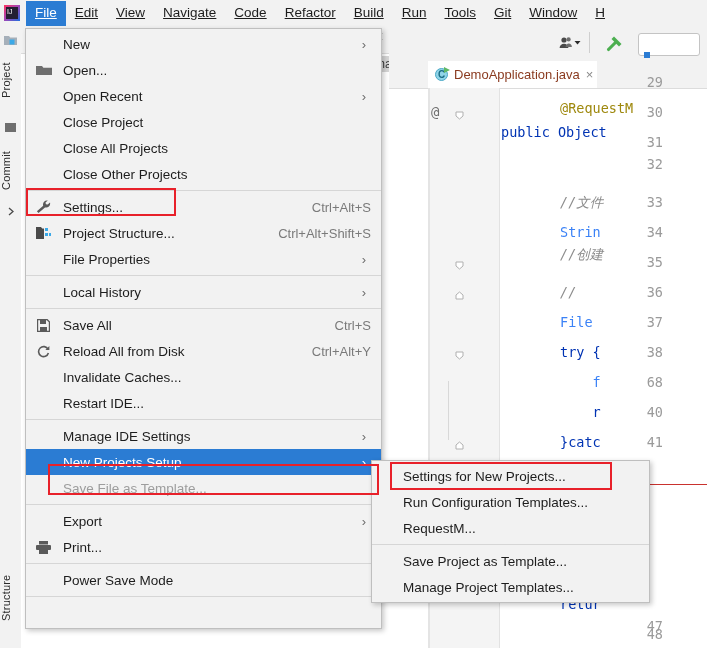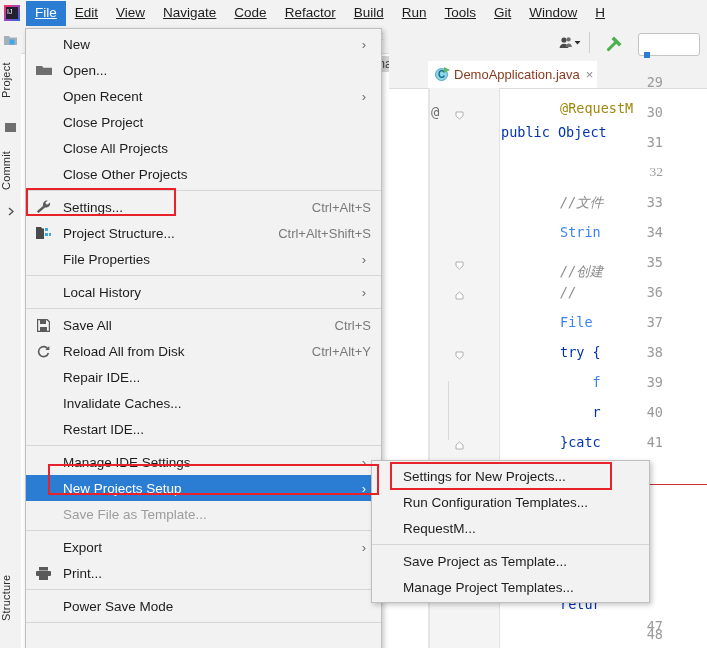--- a/index.html
+++ b/index.html
@@ -253,28 +253,28 @@
     </div>
   </div>
   <div id="tab-marker"></div>
 
   <div id="gutter"></div>
   <div id="gutter-edge"></div>
 
   <div class="lineno" style="top:48px;">29</div>
   <div class="lineno" style="top:78px;">30</div>
   <div class="lineno" style="top:108px;">31</div>
-  <div class="lineno" style="top:138px;font-family:Liberation Serif, serif;">32</div>
+  <div class="lineno" style="top:130px;">32</div>
   <div class="lineno" style="top:168px;">33</div>
   <div class="lineno" style="top:198px;">34</div>
   <div class="lineno" style="top:228px;">35</div>
   <div class="lineno" style="top:258px;">36</div>
   <div class="lineno" style="top:288px;">37</div>
   <div class="lineno" style="top:318px;">38</div>
-  <div class="lineno" style="top:348px;">39</div>
+  <div class="lineno" style="top:348px;">68</div>
   <div class="lineno" style="top:378px;">40</div>
   <div class="lineno" style="top:408px;">41</div>
   <div class="lineno" style="top:592px;">47</div>
   <div class="lineno" style="top:600px;">48</div>
 
   <div class="at-mark" style="top:78px;">@</div>
 
   <span class="fold" style="top:82px;">
     <svg viewBox="0 0 9 9" width="9" height="9">
         <path d="M1 1h7v4L4.5 8 1 5z" fill="#fff" stroke="#b0b0b0"></path>
@@ -296,21 +296,21 @@
         <path d="M4.5 1L8 4v4H1V4z" fill="#fff" stroke="#b0b0b0"></path>
       </svg></span>
 
   <div id="indent-guide"></div>
 
   <div id="code">
     <span class="cl anno" style="left:59px;top:-14px;">@RequestM</span>
     <span class="cl kw" style="left:0px;top:16px;margin-top:20px;">public Object</span>
     <span class="cl cmt" style="left:59px;top:106px;">//文件</span>
     <span class="cl plain" style="left:59px;top:136px;">Strin</span>
-    <span class="cl cmt" style="left:59px;top:175px;">//创建</span>
+    <span class="cl cmt" style="left:59px;top:158px;">//创建</span>
     <span class="cl cmt" style="left:59px;top:196px;">//</span>
     <span class="cl plain" style="left:59px;top:226px;">File</span>
     <span class="cl kw" style="left:59px;top:256px;">try {</span>
     <span class="cl plain" style="left:59px;top:286px;">    f</span>
     <span class="cl kw" style="left:59px;top:316px;">    r</span>
     <span class="cl kw" style="left:59px;top:346px;">}catc</span>
     <span class="cl kw" style="left:59px;top:508px;">retur</span>
   </div>
   <div id="err-underline"></div>
 </div>
@@ -410,24 +410,20 @@
     <span class="ico">
       <svg class="reload-ico" viewBox="0 0 13 13">
           <path d="M11 4.2A5 5 0 1 0 11.4 8" fill="none" stroke="#5a5a5a" stroke-width="1.6"></path>
           <path d="M12.4 1v4h-4z" fill="#5a5a5a"></path>
         </svg>
     </span>
     <span class="lbl">Reload All from Disk</span>
     <span class="accel">Ctrl+Alt+Y</span>
   </div>
 
-  <div class="mi">
-    <span class="ico"></span>
-    <span class="lbl">Repair IDE...</span>
-  </div>
 
   <div class="mi">
     <span class="ico"></span>
     <span class="lbl">Invalidate Caches...</span>
   </div>
 
   <div class="mi">
     <span class="ico"></span>
     <span class="lbl">Restart IDE...</span>
   </div>

